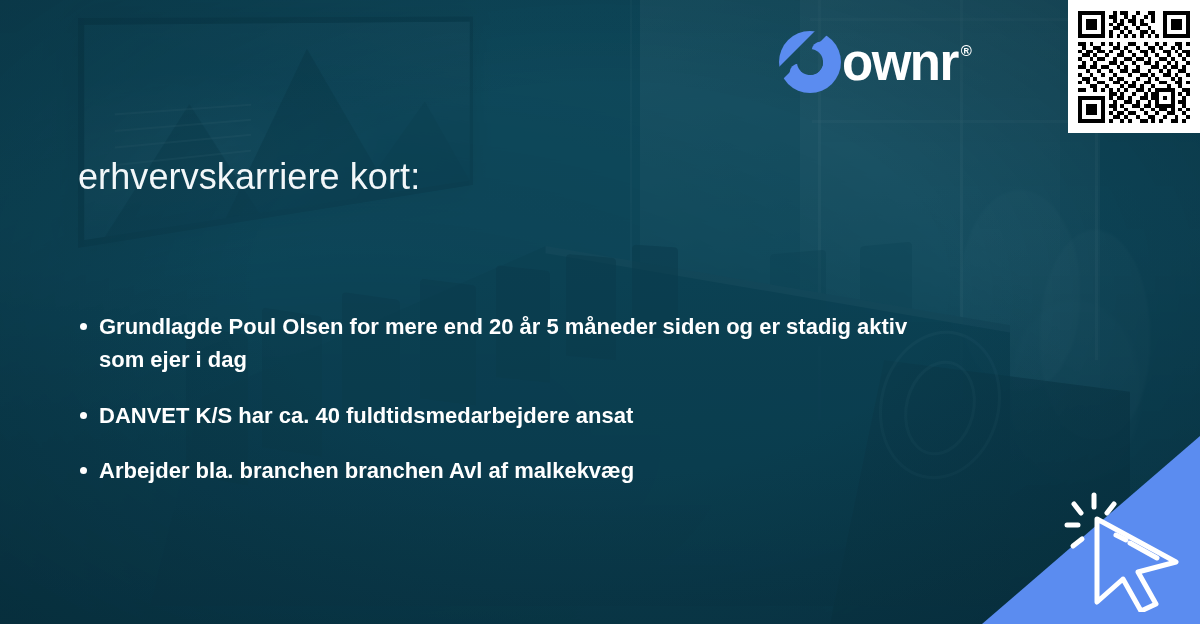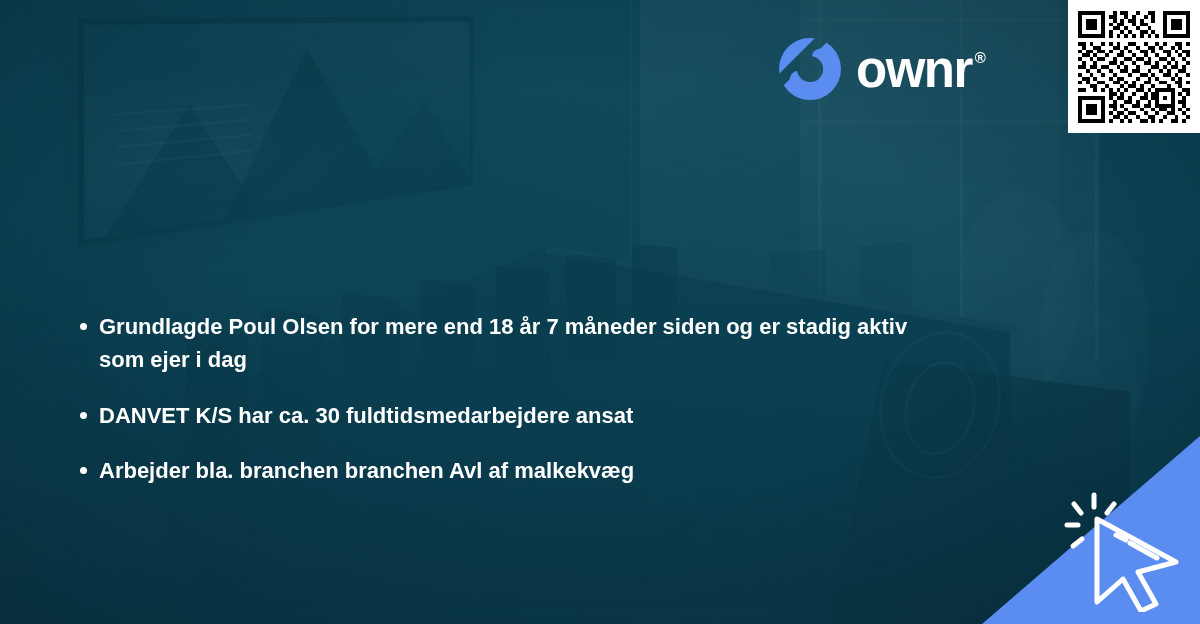--- a/index.html
+++ b/index.html
@@ -118,22 +118,22 @@
 
   
   .qr-panel{
     position:absolute;left:1068px;top:0;width:132px;height:133px;
     background:#ffffff;display:flex;align-items:center;justify-content:center;
   }
   .qr{width:112px;height:112px;display:block;}
 
   
   .logo{
-    position:absolute;left:778px;top:36px;height:66px;
-    display:flex;align-items:center;gap:14px;
+    position:absolute;left:778px;top:29px;height:66px;
+    display:flex;align-items:center;
   }
   .logo-mark{width:64px;height:64px;display:block;}
   .logo-word{
     display:flex;align-items:flex-start;
     color:#ffffff;font-weight:bold;font-size:51px;line-height:1;
     letter-spacing:-1.5px;
   }
   .logo-word .reg{font-size:15px;font-weight:bold;line-height:1;margin-top:6px;margin-left:3px;}
 
   
@@ -491,30 +491,31 @@
       </defs>
       <circle cx="32" cy="32" r="31" fill="#5b8cf0" mask="url(#swoosh-mask)"></circle>
     </svg>
     <div class="logo-word">
       <span>ownr</span>
       <span class="reg">®</span>
     </div>
   </div>
 
   <div class="headline">
+    <div class="subtitle">erhvervskarriere kort:</div>
   </div>
 
   <div class="bullets">
     <div class="bullet">
       <span class="dot"></span>
-      <span class="btext">Grundlagde Poul Olsen for mere end 18 år 7 måneder siden og er stadig aktiv som ejer i dag</span>
+      <span class="btext">Grundlagde Poul Olsen for mere end 20 år 5 måneder siden og er stadig aktiv som ejer i dag</span>
     </div>
     <div class="bullet">
       <span class="dot"></span>
-      <span class="btext">DANVET K/S har ca. 30 fuldtidsmedarbejdere ansat</span>
+      <span class="btext">DANVET K/S har ca. 40 fuldtidsmedarbejdere ansat</span>
     </div>
     <div class="bullet">
       <span class="dot"></span>
       <span class="btext">Arbejder bla. branchen branchen Avl af malkekvæg</span>
     </div>
   </div>
 
   <div class="corner"></div>
   <svg class="cursor" viewBox="0 0 120 124" fill="none" stroke="#ffffff" stroke-width="5" stroke-linecap="round" stroke-linejoin="round">
 

